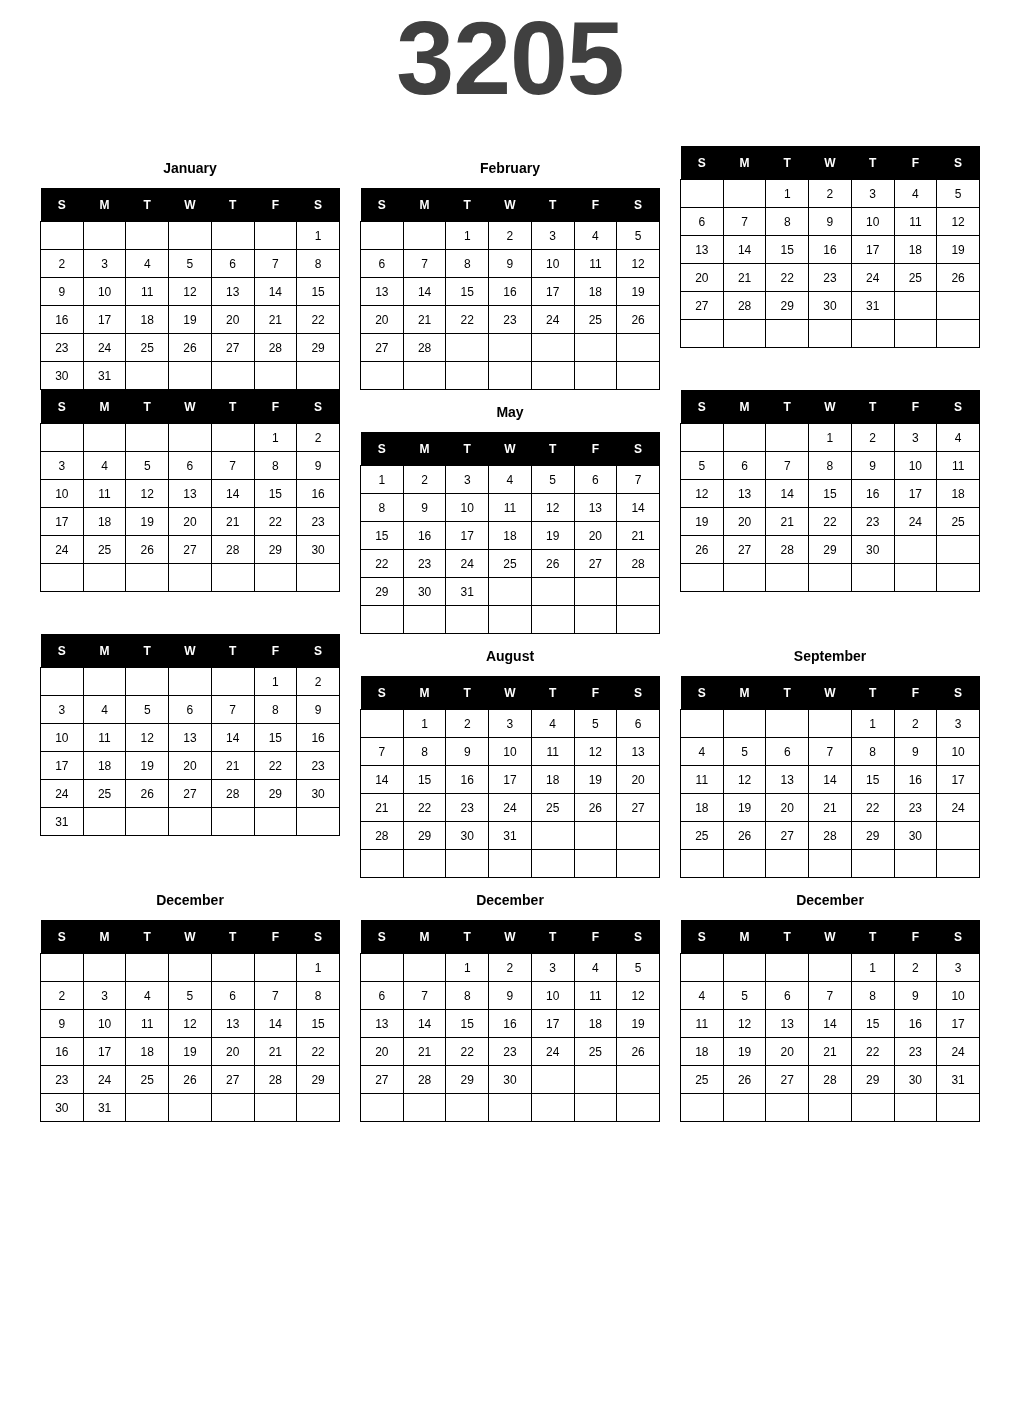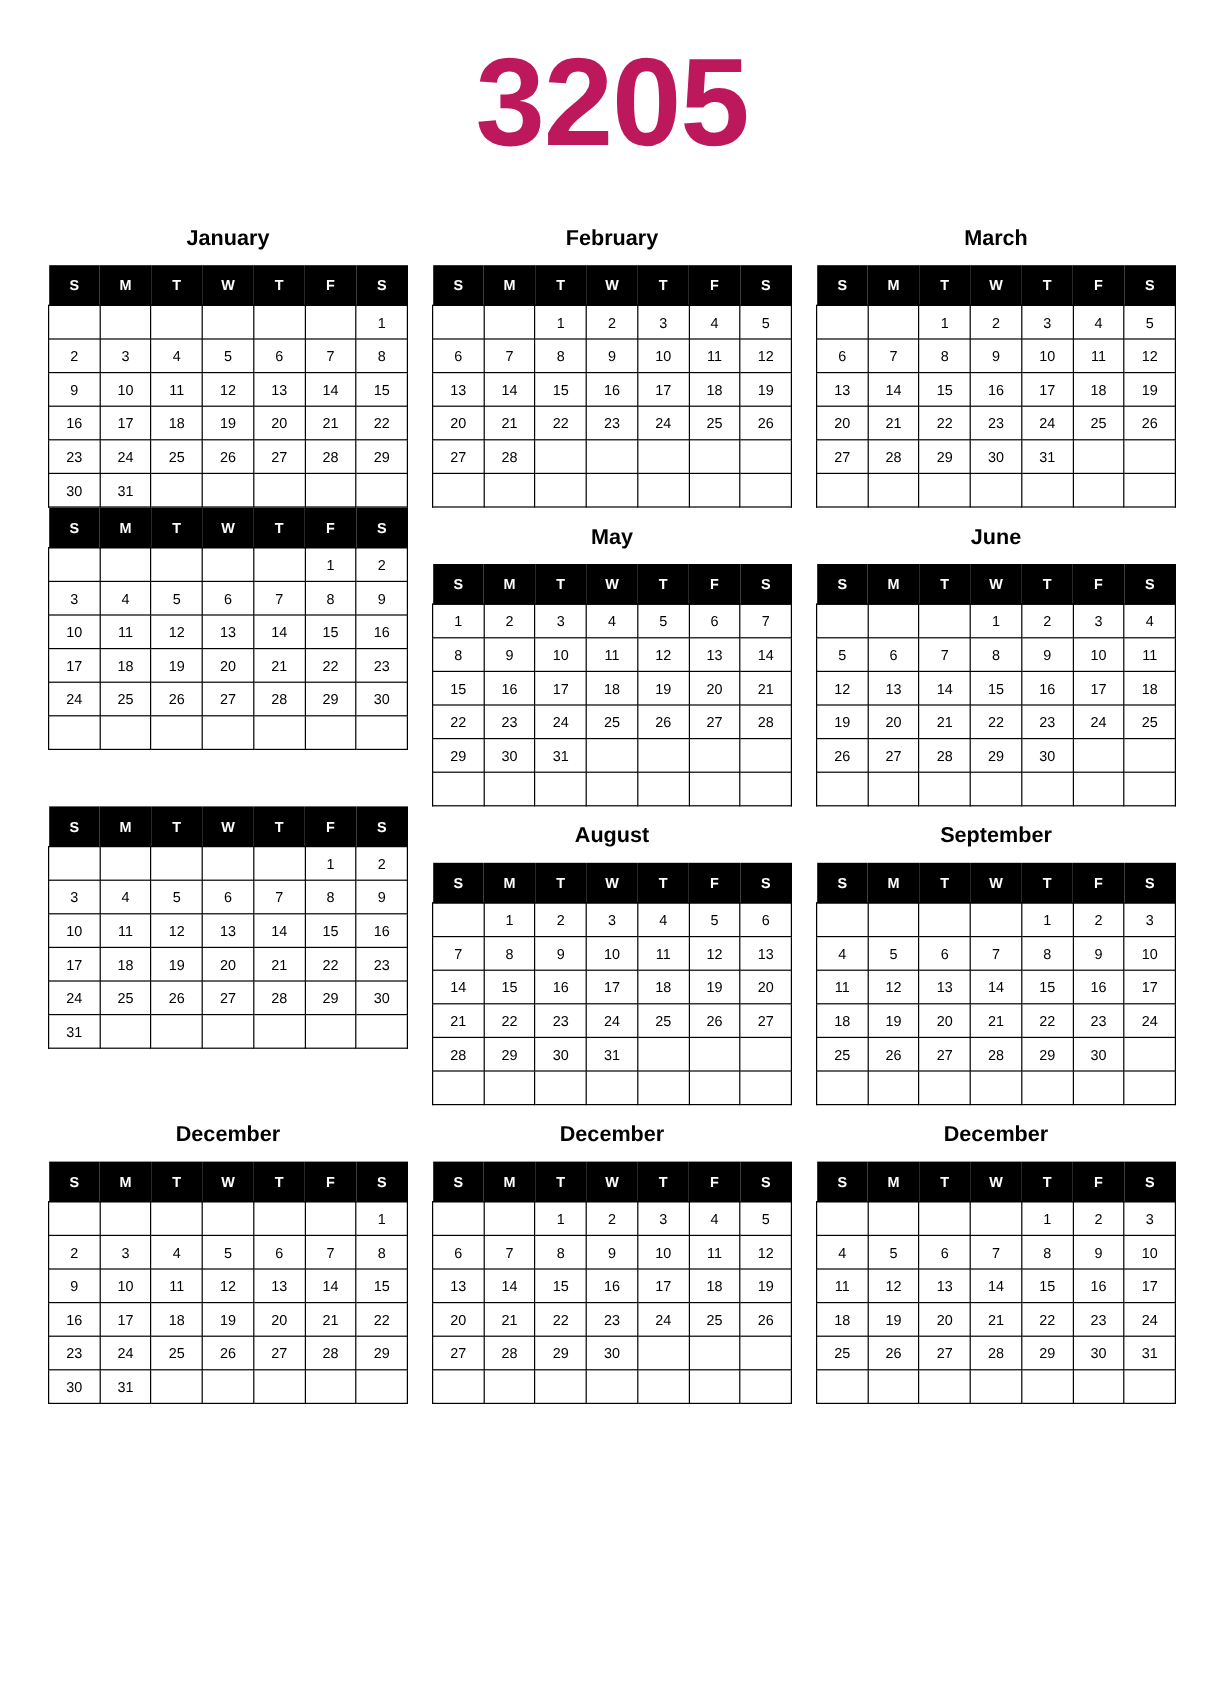--- a/index.html
+++ b/index.html
@@ -20,38 +20,38 @@
     position: relative;
     box-sizing: border-box;
   }
   .year-title {
     text-align: center;
     font-size: 104px;
     font-weight: bold;
     letter-spacing: -1px;
     line-height: 1;
     margin: 0;
-    padding-top: 34px;
-    color: #be185d;
+    padding-top: 6px;
+    color: #404040;
   }
   .months-grid {
     display: grid;
     grid-template-columns: repeat(3, 300px);
     justify-content: center;
     column-gap: 20px;
     row-gap: 0px;
     margin-top: 36px;
   }
   .month {
     width: 300px;
     margin-bottom: 0px;
   }
   .month-name {
     text-align: center;
-    font-size: 18px;
+    font-size: 14px;
     font-weight: bold;
     margin: 0 0 12px 0;
     padding-top: 14px;
     color: #000000;
   }
   table.cal {
     border-collapse: collapse;
     width: 300px;
     table-layout: fixed;
   }
@@ -222,21 +222,20 @@
               <td class="empty"></td>
               <td class="empty"></td>
               <td class="empty"></td>
               <td class="empty"></td>
               <td class="empty"></td>
             </tr>
           </tbody>
         </table>
       </div>
       <div class="month">
-        <div class="month-name">March</div>
         <table class="cal">
           <thead>
             <tr>
               <th>S</th>
               <th>M</th>
               <th>T</th>
               <th>W</th>
               <th>T</th>
               <th>F</th>
               <th>S</th>
@@ -437,21 +436,20 @@
               <td class="empty"></td>
               <td class="empty"></td>
               <td class="empty"></td>
               <td class="empty"></td>
               <td class="empty"></td>
             </tr>
           </tbody>
         </table>
       </div>
       <div class="month">
-        <div class="month-name">June</div>
         <table class="cal">
           <thead>
             <tr>
               <th>S</th>
               <th>M</th>
               <th>T</th>
               <th>W</th>
               <th>T</th>
               <th>F</th>
               <th>S</th>

